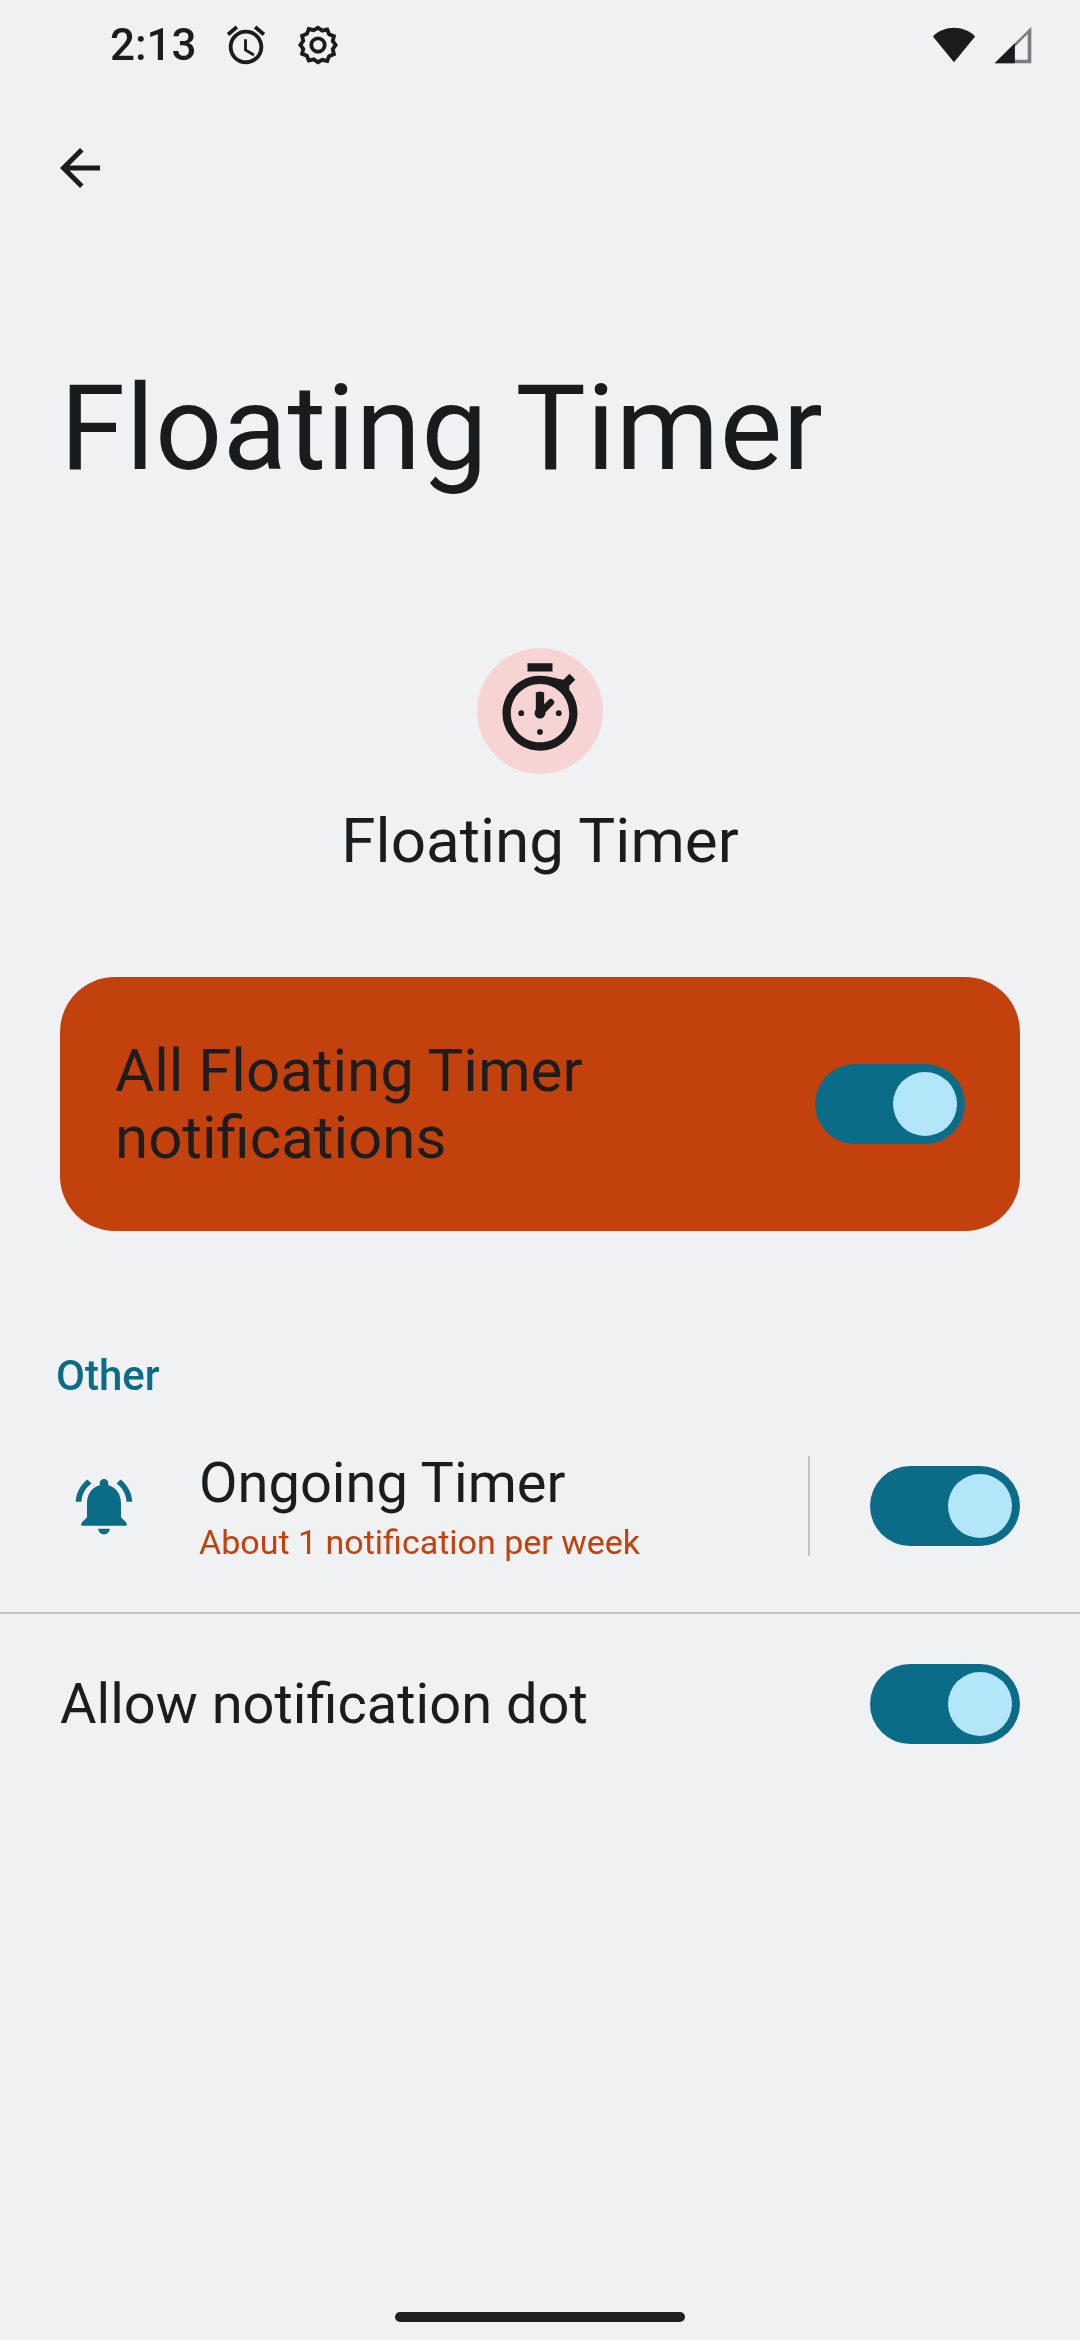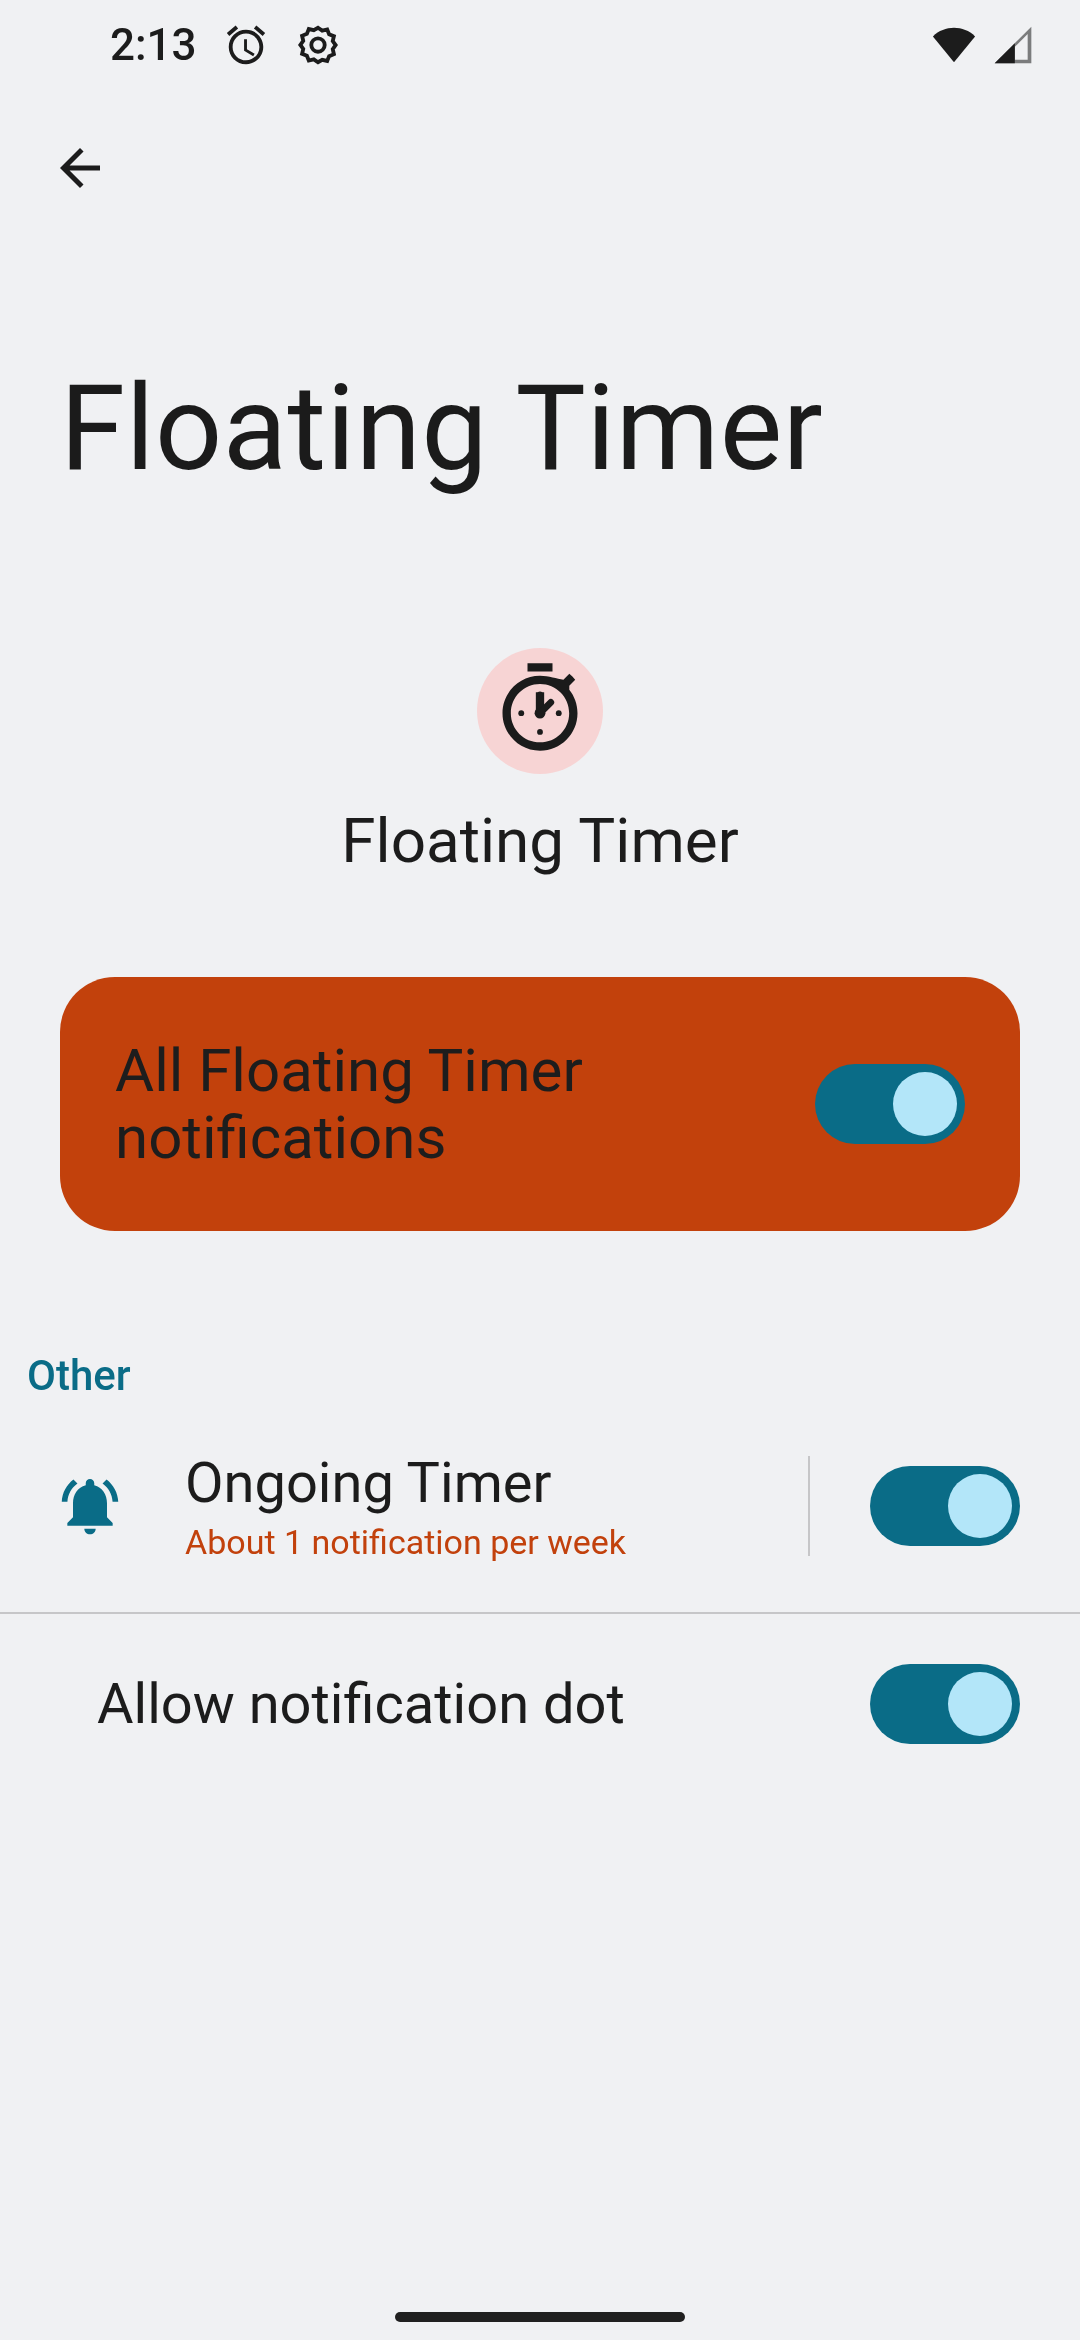--- a/index.html
+++ b/index.html
@@ -101,50 +101,50 @@
       border-radius: 50%;
       background: #b3e6f9;
     }
     .switch.light .thumb { background: #b3e6f9; }
 
     
     .section-header {
       font-size: 42px;
       font-weight: 500;
       color: #0a6c87;
-      padding: 120px 0 0 27px;
+      padding: 120px 0 0 56px;
     }
 
     
     .channel-row {
       display: flex;
       align-items: center;
       padding: 50px 60px 50px 55px;
       gap: 60px;
+      margin-left: 14px;
     }
     .channel-icon { width: 70px; display: flex; justify-content: center; }
     .channel-text { flex: 1; }
     .channel-title { font-size: 56px; color: #1c1c1c; margin-bottom: 6px; }
     .channel-subtitle { font-size: 34px; color: #c2410c; }
     .channel-divider {
       width: 2px;
       height: 100px;
       background: #c6c6c8;
     }
 
     
     .hr { height: 2px; background: #c6c6c8; }
 
     
     .dot-row {
       display: flex;
       align-items: center;
       justify-content: space-between;
       padding: 50px 60px;
-      margin-left: 37px;
     }
     .dot-label { font-size: 56px; color: #1c1c1c; }
 
     
     .nav-handle {
       position: absolute;
       bottom: 18px;
       left: 50%;
       transform: translateX(-50%);
       width: 290px;

